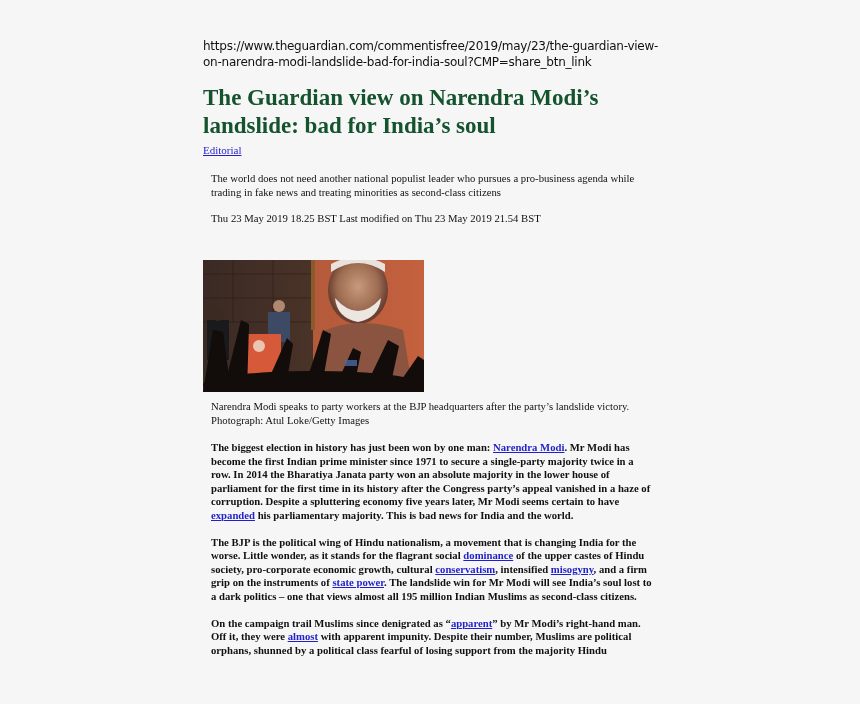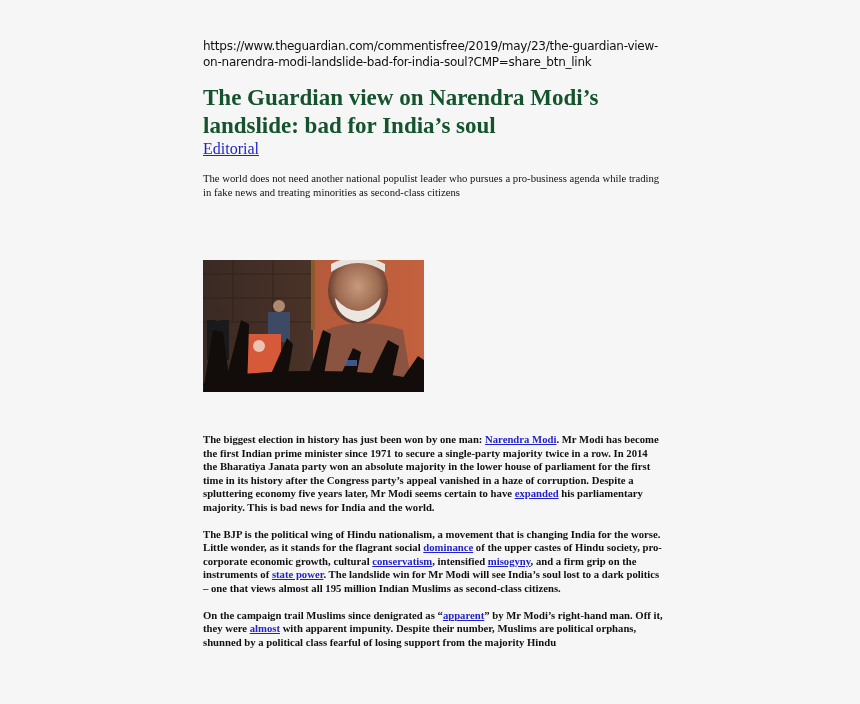--- a/index.html
+++ b/index.html
@@ -33,30 +33,30 @@
       font-family: "Liberation Serif", serif;
       font-weight: bold;
       font-size: 23px;
       line-height: 28px;
       margin: 14px 0 0 0;
       color: #14532d;
     }
     .section-link {
       display: inline-block;
       font-family: "Liberation Serif", serif;
-      font-size: 16px;
+      font-size: 11px;
       line-height: 14px;
       color: #1f1fcc;
       text-decoration: underline;
     }
     .standfirst, .dateline, .caption, .para {
       font-family: "Liberation Serif", serif;
       font-size: 10.7px;
       line-height: 13.6px;
-      margin: 0;
+      margin: 8px;
       color: #111;
     }
     .standfirst { margin-top: 14px; }
     .dateline { margin-top: 13px; }
     .photo {
       position: absolute;
       left: 0;
       top: 222px;
       width: 221px;
       height: 132px;
@@ -86,20 +86,21 @@
 
 <div class="page">
   <p class="url">https://www.theguardian.com/commentisfree/2019/may/23/the-guardian-view-on-narendra-modi-landslide-bad-for-india-soul?CMP=share_btn_link</p>
 
   <h1 class="headline">The Guardian view on Narendra Modi’s landslide: bad for India’s soul</h1>
 
   <a class="section-link" href="#">Editorial</a>
 
   <p class="standfirst">The world does not need another national populist leader who pursues a pro-business agenda while trading in fake news and treating minorities as second-class citizens</p>
 
+  <p class="dateline">Thu 23 May 2019 18.25 BST Last modified on Thu 23 May 2019 21.54 BST</p>
 
   <div class="photo" title="Narendra Modi at a podium in front of a large screen showing his face, with raised hands of party workers in the foreground">
     <svg width="221" height="132" viewBox="0 0 221 132" xmlns="http://www.w3.org/2000/svg">
       <defs>
         <linearGradient id="wall" x1="0" y1="0" x2="1" y2="0">
           <stop offset="0" stop-color="#3a2a24"></stop>
           <stop offset="0.5" stop-color="#4a3328"></stop>
           <stop offset="1" stop-color="#3a2620"></stop>
         </linearGradient>
         <linearGradient id="screen" x1="0" y1="0" x2="1" y2="0">
@@ -139,20 +140,21 @@
         <path d="M100 132 L120 70 L128 74 L118 132 Z"></path>
         <path d="M130 132 L150 88 L158 92 L150 132 Z"></path>
         <path d="M160 132 L185 80 L196 86 L186 132 Z"></path>
         <path d="M190 132 L215 96 L221 100 L221 132 Z"></path>
         <ellipse cx="110" cy="125" rx="110" ry="14"></ellipse>
       </g>
       <rect x="142" y="100" width="12" height="6" fill="#4a6aa8" opacity="0.8"></rect>
     </svg>
   </div>
 
+  <p class="caption">Narendra Modi speaks to party workers at the BJP headquarters after the party’s landslide victory. Photograph: Atul Loke/Getty Images</p>
 
   <div class="body-text">
     <p class="para"><span>The biggest election in history has just been won by one man: </span><a href="#">Narendra Modi</a><span>. Mr Modi has become the first Indian prime minister since 1971 to secure a single-party majority twice in a row. In 2014 the Bharatiya Janata party won an absolute majority in the lower house of parliament for the first time in its history after the Congress party’s appeal vanished in a haze of corruption. Despite a spluttering economy five years later, Mr Modi seems certain to have </span><a href="#">expanded</a><span> his parliamentary majority. This is bad news for India and the world.</span></p>
 
     <p class="para"><span>The BJP is the political wing of Hindu nationalism, a movement that is changing India for the worse. Little wonder, as it stands for the flagrant social </span><a href="#">dominance</a><span> of the upper castes of Hindu society, pro-corporate economic growth, cultural </span><a href="#">conservatism</a><span>, intensified </span><a href="#">misogyny</a><span>, and a firm grip on the instruments of </span><a href="#">state power</a><span>. The landslide win for Mr Modi will see India’s soul lost to a dark politics – one that views almost all 195 million Indian Muslims as second-class citizens.</span></p>
 
     <p class="para"><span>On the campaign trail Muslims since denigrated as “</span><a href="#">apparent</a><span>” by Mr Modi’s right-hand man. Off it, they were </span><a href="#">almost</a><span> with apparent impunity. Despite their number, Muslims are political orphans, shunned by a political class fearful of losing support from the majority Hindu</span></p>
   </div>
 </div>
 

